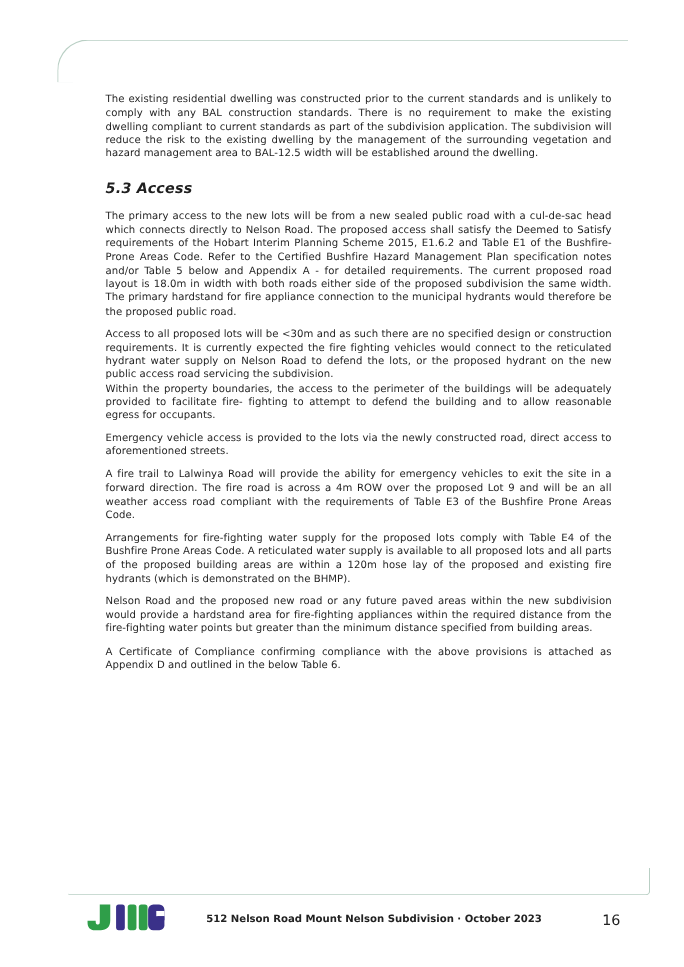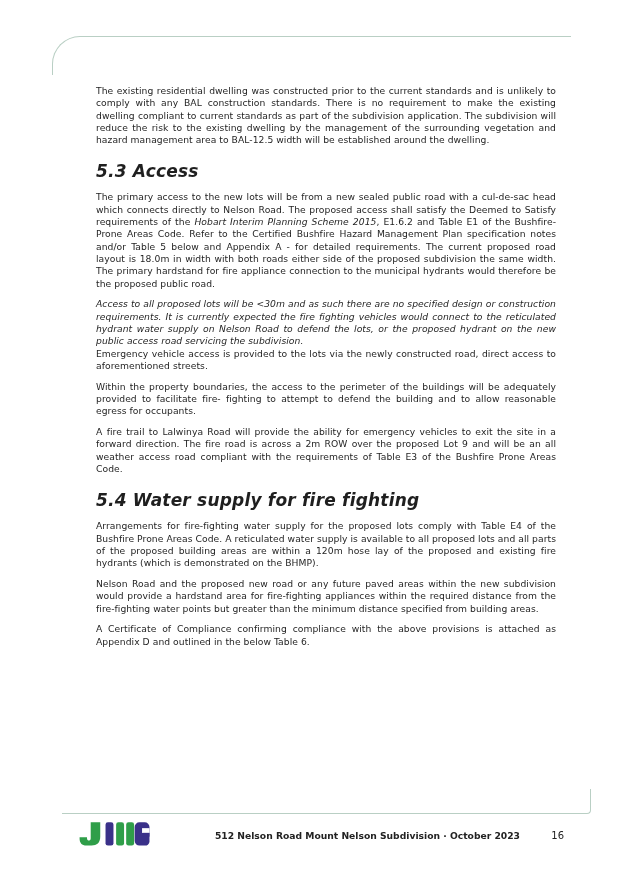--- a/index.html
+++ b/index.html
@@ -18,60 +18,59 @@
     border-bottom:1.5px solid #b9cfc4;border-right:1.5px solid #b9cfc4;
     border-bottom-right-radius:4px;
   }
   
   .content{
     position:absolute;left:96px;top:85px;width:460px;
     font-size:9.2px;line-height:12.3px;text-align:justify;
     letter-spacing:0.05px;
   }
   .content p{margin:0 0 8.5px 0;}
-  .content p.tight{margin-bottom:0;font-style:italic;}
+  .content p.tight{margin-bottom:0;}
   .content h2{
-    font-size:17px;font-weight:bold;font-style:italic;
+    font-size:13px;font-weight:bold;font-style:italic;
     margin:17px 0 11px 0;letter-spacing:0.2px;line-height:17px;
   }
-  .italic{font-style:italic;margin-top:30px;}
+  .italic{margin-top:30px;}
   
   .footer-title{
-    position:absolute;left:160px;top:830px;width:360px;text-align:right;
+    position:absolute;left:160px;top:830px;width:360px;text-align:center;
     font-size:9.2px;font-weight:bold;color:#222;
   }
   .footer-page{
     position:absolute;left:540px;top:830px;width:24px;text-align:right;
-    font-size:10px;color:#222;
+    font-size:13px;color:#222;
   }
   .logo{position:absolute;left:78px;top:821px;width:72px;height:27px;}
   .logo svg{display:block;width:100%;height:100%;}
 </style>
 </head>
 <body>
 
 <div class="deco-top"></div>
 <div class="deco-bottom"></div>
 
 <div class="content">
 
   <p>The existing residential dwelling was constructed prior to the current standards and is unlikely to comply with any BAL construction standards. There is no requirement to make the existing dwelling compliant to current standards as part of the subdivision application. The subdivision will reduce the risk to the existing dwelling by the management of the surrounding vegetation and hazard management area to BAL-12.5 width will be established around the dwelling.</p>
 
   <h2>5.3 Access</h2>
 
   <p><span>The primary access to the new lots will be from a new sealed public road with a cul-de-sac head which connects directly to Nelson Road. The proposed access shall satisfy the Deemed to Satisfy requirements of the </span><span class="italic">Hobart Interim Planning Scheme 2015</span><span>, E1.6.2 and Table E1 of the Bushfire-Prone Areas Code. Refer to the Certified Bushfire Hazard Management Plan specification notes and/or Table 5 below and Appendix A - for detailed requirements. The current proposed road layout is 18.0m in width with both roads either side of the proposed subdivision the same width. The primary hardstand for fire appliance connection to the municipal hydrants would therefore be the proposed public road.</span></p>
 
   <p class="tight">Access to all proposed lots will be &lt;30m and as such there are no specified design or construction requirements. It is currently expected the fire fighting vehicles would connect to the reticulated hydrant water supply on Nelson Road to defend the lots, or the proposed hydrant on the new public access road servicing the subdivision.</p>
+  <p>Within the property boundaries, the access to the perimeter of the buildings will be adequately provided to facilitate fire- fighting to attempt to defend the building and to allow reasonable egress for occupants.</p>
+
   <p>Emergency vehicle access is provided to the lots via the newly constructed road, direct access to aforementioned streets.</p>
 
-  <p>Within the property boundaries, the access to the perimeter of the buildings will be adequately provided to facilitate fire- fighting to attempt to defend the building and to allow reasonable egress for occupants.</p>
+  <p>A fire trail to Lalwinya Road will provide the ability for emergency vehicles to exit the site in a forward direction. The fire road is across a 4m ROW over the proposed Lot 9 and will be an all weather access road compliant with the requirements of Table E3 of the Bushfire Prone Areas Code.</p>
 
-  <p>A fire trail to Lalwinya Road will provide the ability for emergency vehicles to exit the site in a forward direction. The fire road is across a 2m ROW over the proposed Lot 9 and will be an all weather access road compliant with the requirements of Table E3 of the Bushfire Prone Areas Code.</p>
-
-  <h2>5.4 Water supply for fire fighting</h2>
 
   <p>Arrangements for fire-fighting water supply for the proposed lots comply with Table E4 of the Bushfire Prone Areas Code. A reticulated water supply is available to all proposed lots and all parts of the proposed building areas are within a 120m hose lay of the proposed and existing fire hydrants (which is demonstrated on the BHMP).</p>
 
   <p>Nelson Road and the proposed new road or any future paved areas within the new subdivision would provide a hardstand area for fire-fighting appliances within the required distance from the fire-fighting water points but greater than the minimum distance specified from building areas.</p>
 
 
   <p>A Certificate of Compliance confirming compliance with the above provisions is attached as Appendix D and outlined in the below Table 6.</p>
 
 </div>
 

